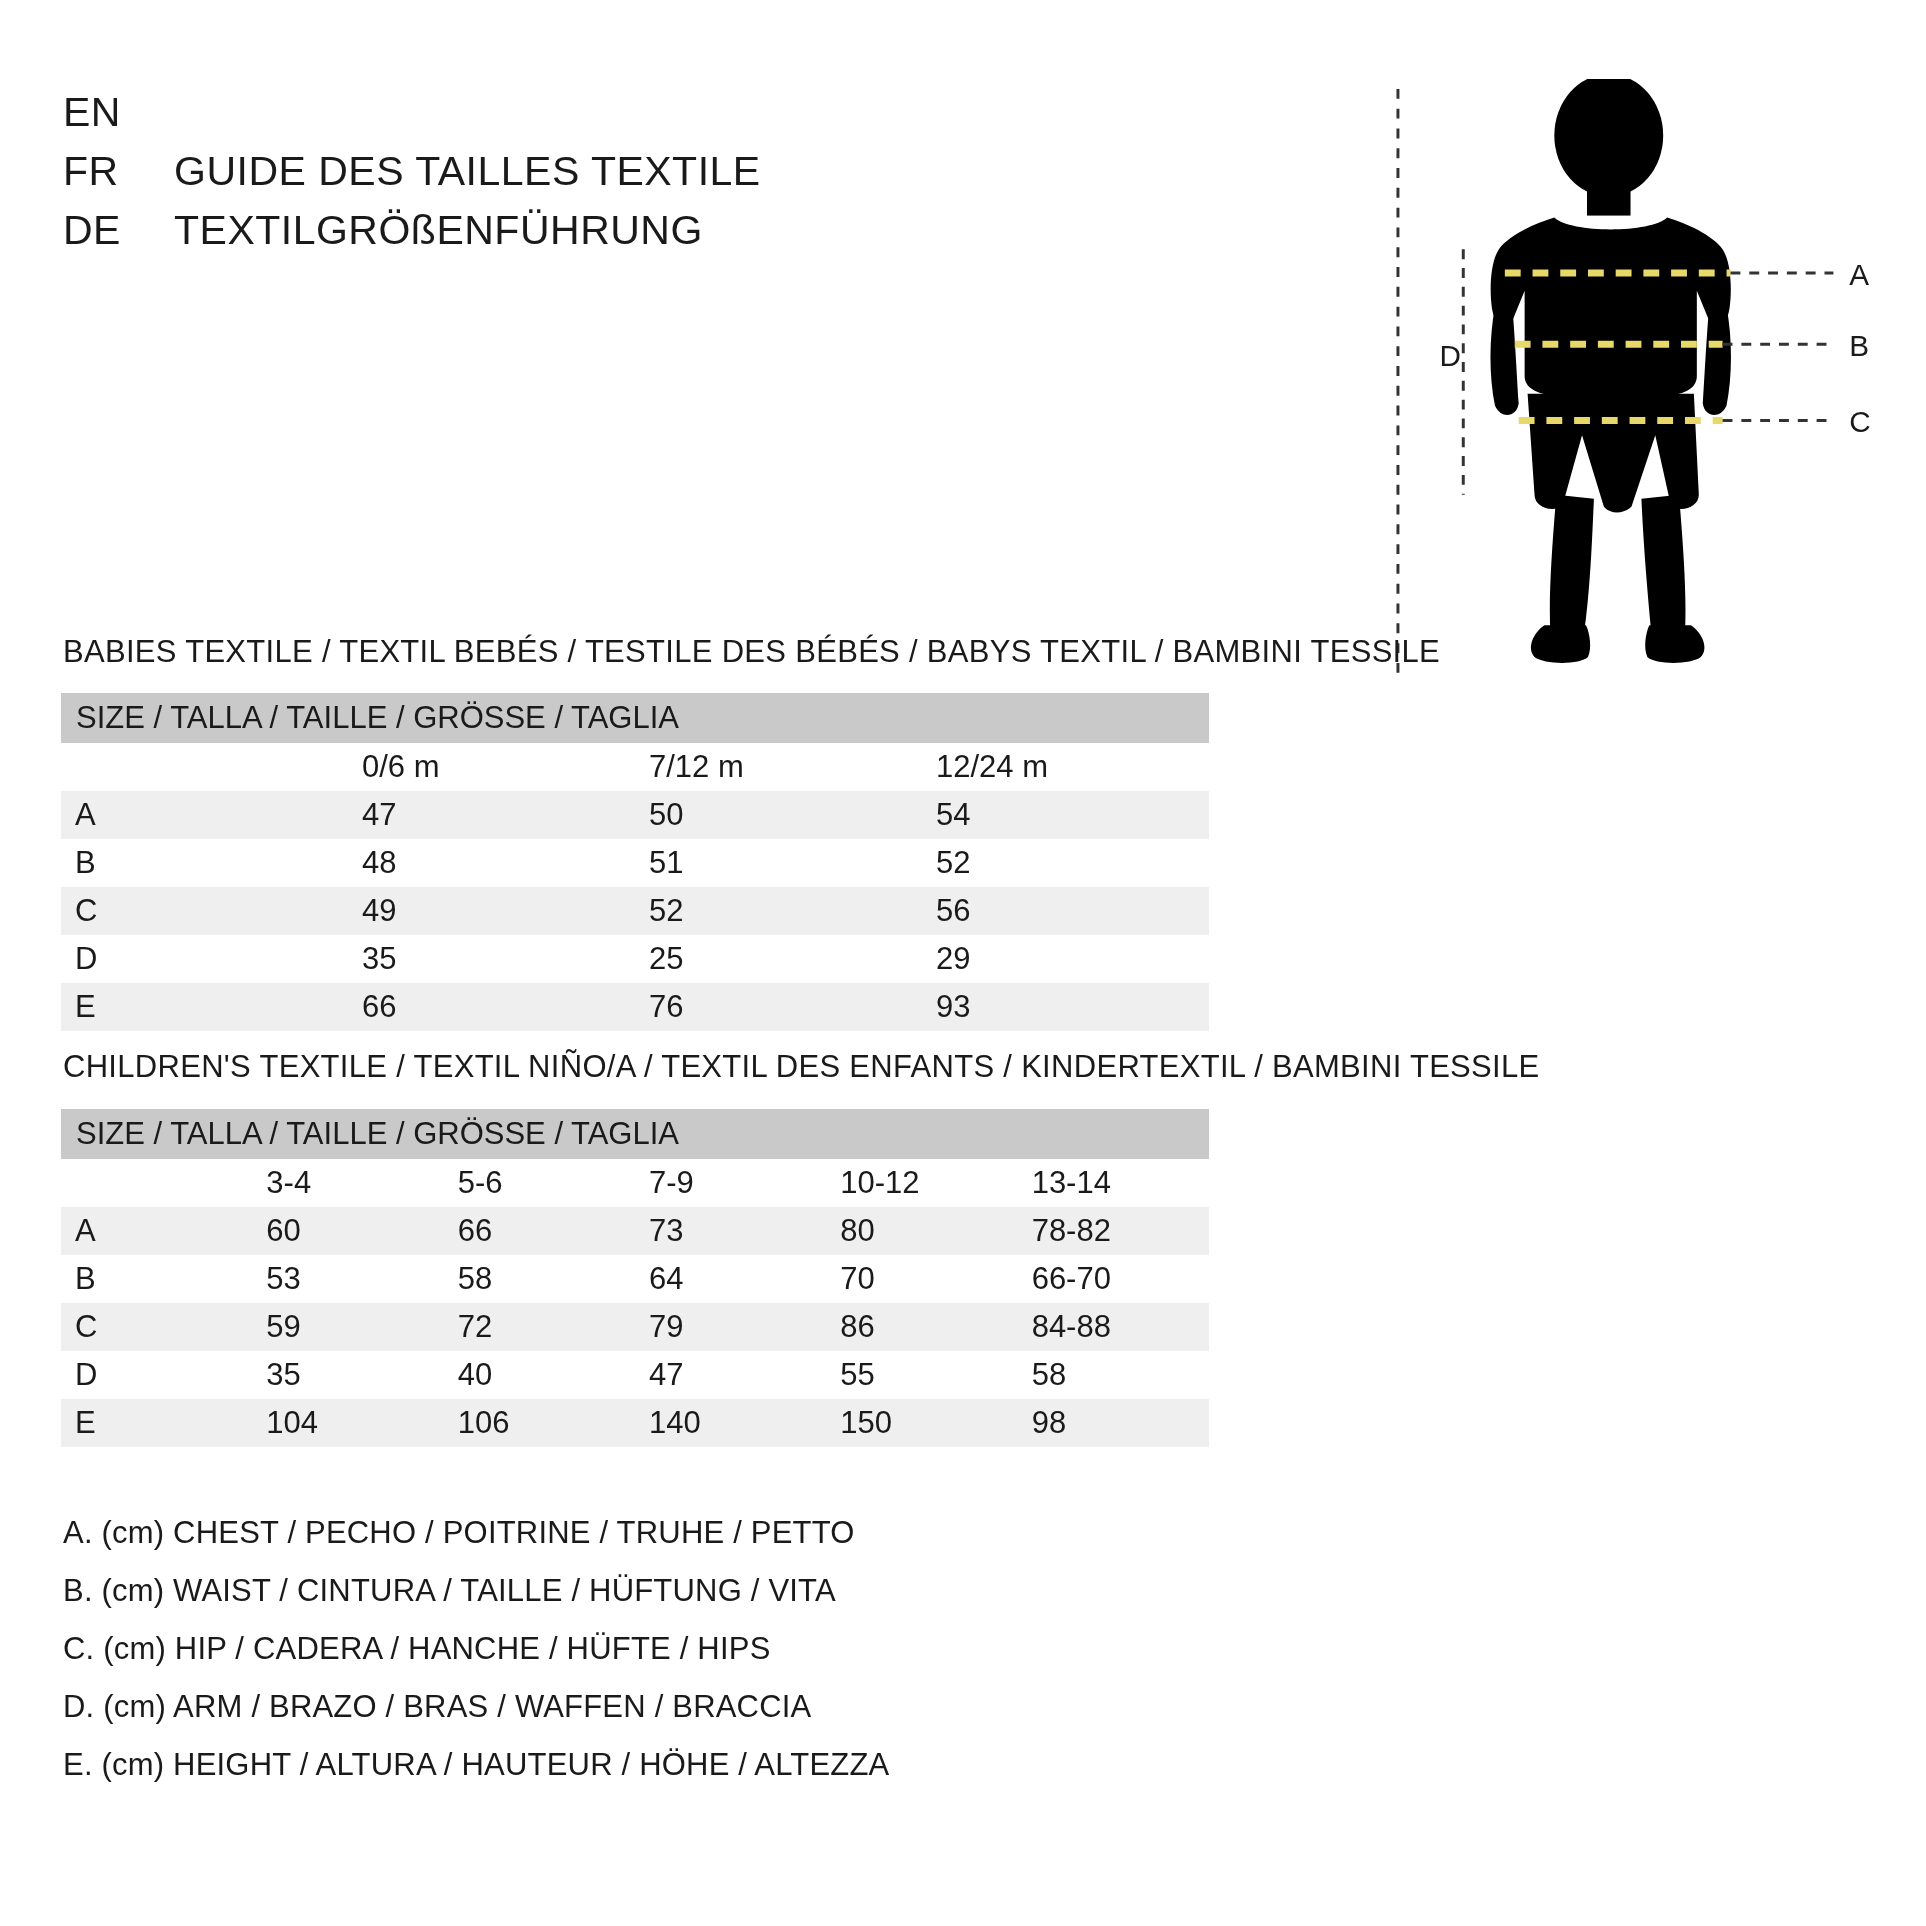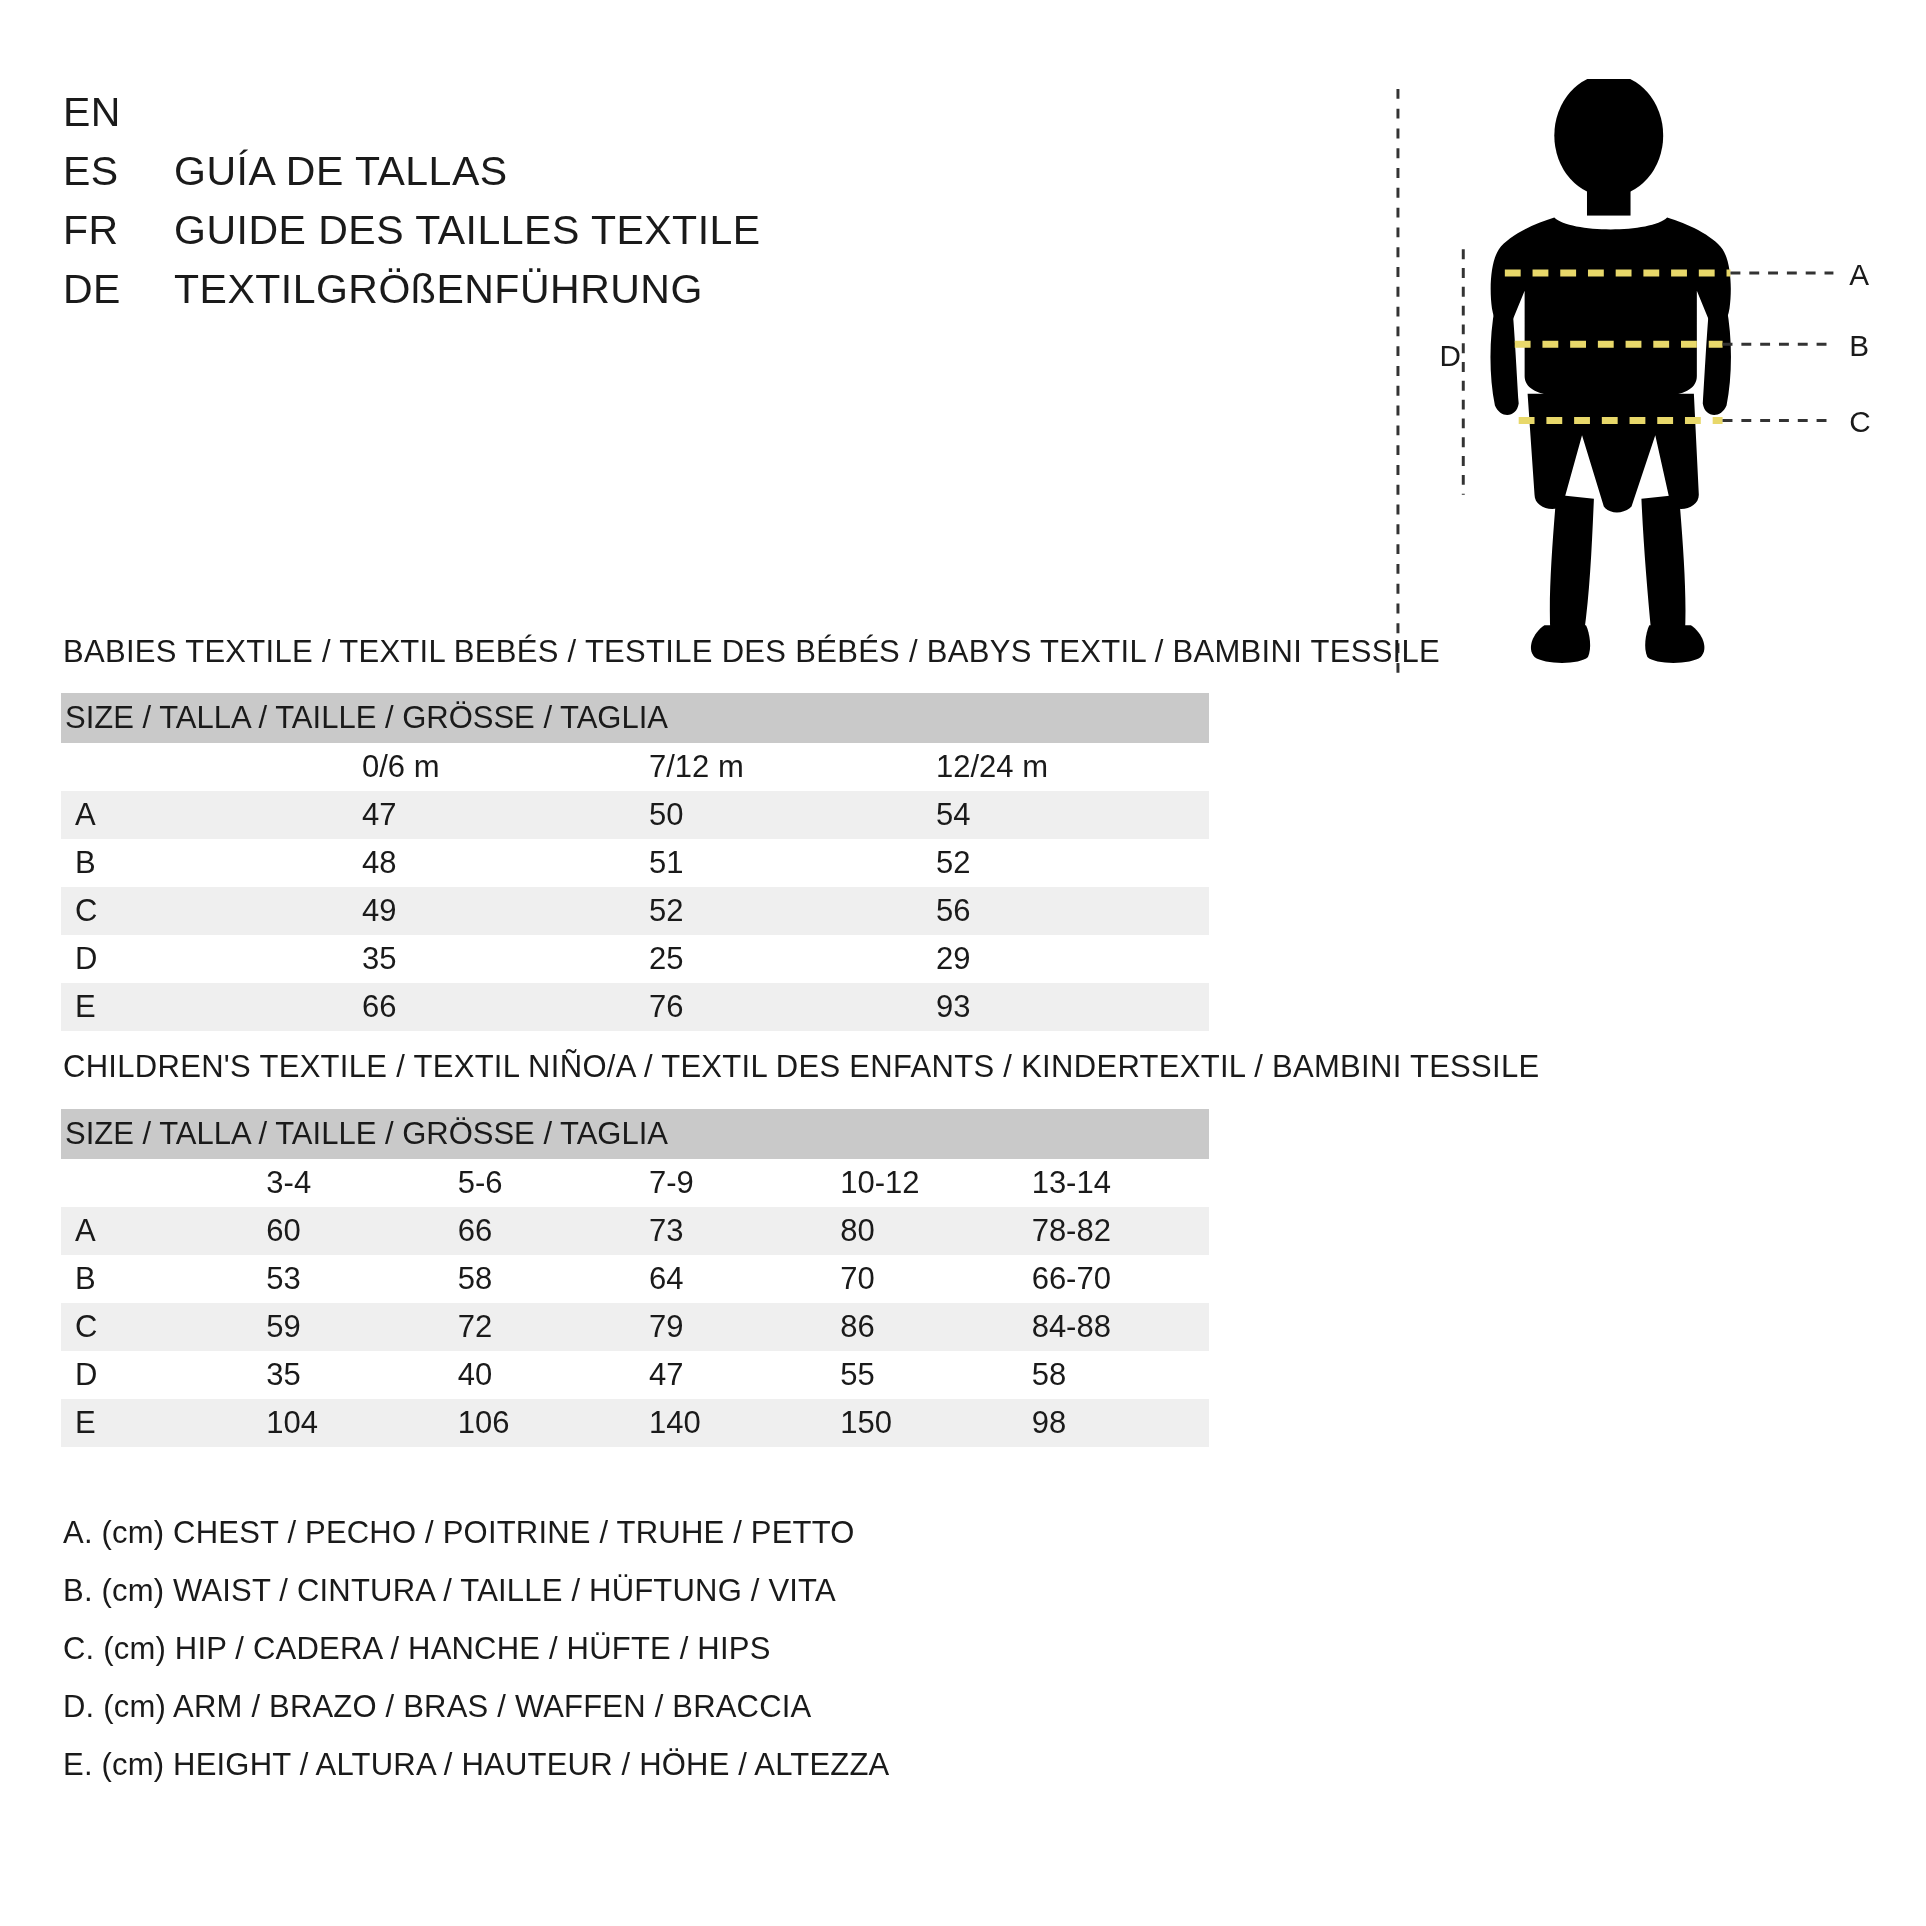--- a/index.html
+++ b/index.html
@@ -74,21 +74,21 @@
   .size-table td, .size-table th {
     padding: 0;
     font-weight: normal;
     text-align: left;
     height: 48px;
     vertical-align: middle;
   }
   .hdr-band td {
     background: #c9c9c9;
     font-size: 31px;
-    padding-left: 4px;
+    padding-left: 15px;
     height: 50px;
   }
   .row-shade td { background: #efefef; }
   .row-plain td { background: #ffffff; }
   .col-label {
     width: 99px;
     padding-left: 14px !important;
   }
   .col-val {
     width: 210px;
@@ -123,24 +123,20 @@
   }
 </style>
 </head>
 <body>
 
 <div class="page">
 
   <div class="title-block">
     <div class="title-row">
       <div class="title-lang">EN</div>
-    </div>
-    <div class="title-row">
-      <div class="title-lang">ES</div>
-      <div class="title-text">GUÍA DE TALLAS</div>
     </div>
     <div class="title-row">
       <div class="title-lang">FR</div>
       <div class="title-text">GUIDE DES TAILLES TEXTILE</div>
     </div>
     <div class="title-row">
       <div class="title-lang">DE</div>
       <div class="title-text">TEXTILGRÖßENFÜHRUNG</div>
     </div>
   </div>

